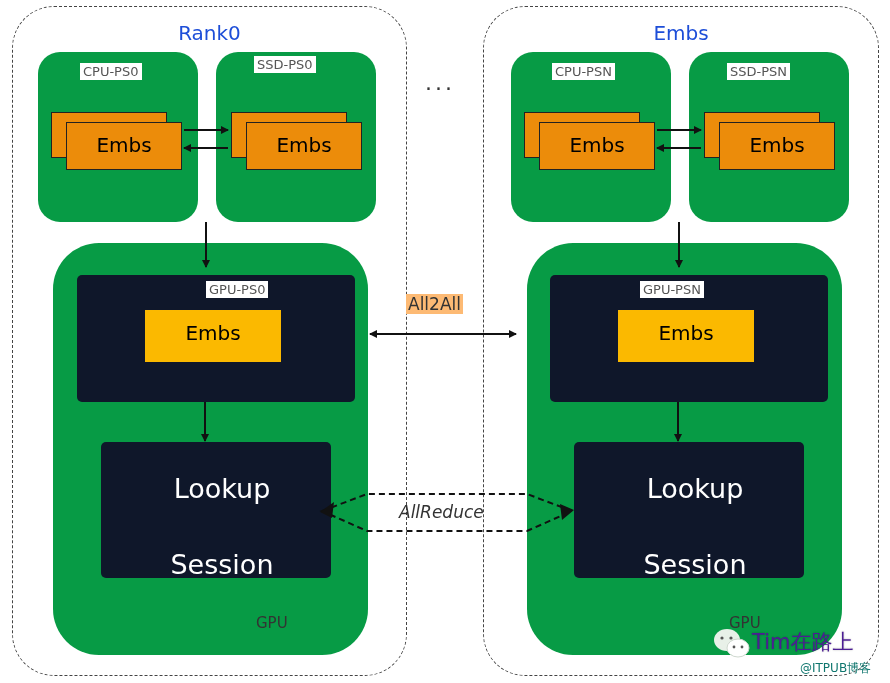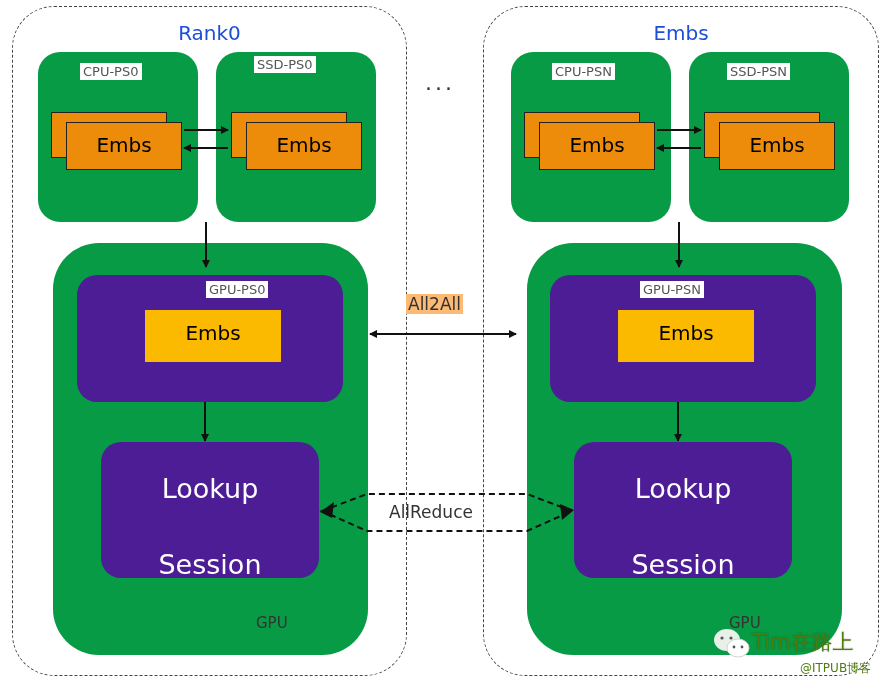--- a/index.html
+++ b/index.html
@@ -4,31 +4,31 @@
 <style>
   html, body { margin:0; padding:0; background:#ffffff; }
   body { width:890px; height:683px; position:relative; overflow:hidden;
          font-family:"DejaVu Sans", sans-serif; }
   .abs { position:absolute; }
   .rank { border:1.5px dashed #444; border-radius:42px; box-sizing:border-box; }
   .rank-title { font-size:20px; color:#1d4ed8; text-align:center; width:100%; }
   .green { background:#079b45; border-radius:22px; }
   .green-big { background:#079b45; border-radius:46px; }
   .tag { background:#fff; color:#555; font-size:13px; padding:0 3px; line-height:17px; white-space:nowrap; }
-  .orange { background:#4c1d95; border-radius:20px; }
+  .orange { background:#0f172a; border-radius:5px;padding-left:12px; }
   .emb-card { background:#ec8c0a; border:1.2px solid #222; box-sizing:border-box; }
   .emb-label { color:#000000; font-size:20px; text-align:center; }
   .yellow { background:#fbb900; }
   .lookup-text { color:#fff; font-size:27px; text-align:center; line-height:40px;margin-top:36px; }
   .gpu-label { color:#333; font-size:15px; }
   .dots { font-size:22px; color:#333; letter-spacing:3px; }
   .edge-label { font-size:17px; color:#333; background:#fdba74; padding:0 2px; }
   svg.overlay { position:absolute; left:0; top:0; pointer-events:none; }
-  .wm-name { color:#4d7c0f; font-size:21px; text-shadow:0 0 2px rgba(0,0,0,0.3); }
-  .wm-site { color:#4d7c0f; font-size:12px; }
+  .wm-name { color:#4c1d95; font-size:21px; text-shadow:0 0 2px rgba(0,0,0,0.3); }
+  .wm-site { color:#0f766e; font-size:12px; }
 </style>
 </head>
 <body>
 
 <div class="abs rank" style="left:12px;top:6px;width:395px;height:670px;">
   <div class="abs rank-title" style="top:14px;">Rank0</div>
 </div>
 
 <div class="abs rank" style="left:483px;top:6px;width:396px;height:670px;">
   <div class="abs rank-title" style="top:14px;">Embs</div>
@@ -109,21 +109,21 @@
 
   <line x1="378" y1="334" x2="516" y2="334" stroke="#111" stroke-width="2" marker-end="url(#ah)"></line>
   <line x1="516" y1="334" x2="370" y2="334" stroke="#111" stroke-width="2" marker-end="url(#ah)"></line>
 
   <path d="M322,511 L367,494 L527,494 L572,511 L527,531 L367,531 Z" fill="none" stroke="#111" stroke-width="2" stroke-dasharray="6,4"></path>
   <path d="M320,512 L334,502 L332,518 z" fill="#111"></path>
   <path d="M574,510 L560,504 L562,520 z" fill="#111"></path>
 </svg>
 
 <div class="abs edge-label" style="left:406px;top:294px;">All2All</div>
-<div class="abs edge-label" style="left:387px;top:502px;background:transparent;">AllReduce</div>
+<div class="abs edge-label" style="left:397px;top:502px;background:transparent;font-style:italic;">AllReduce</div>
 
 <svg class="abs" width="40" height="34" style="left:712px;top:626px;">
   <ellipse cx="15" cy="14" rx="13" ry="11" fill="#e8f0e8"></ellipse>
   <ellipse cx="26" cy="22" rx="11" ry="9" fill="#ffffff" stroke="#cfd8cf"></ellipse>
   <circle cx="10" cy="12" r="1.6" fill="#555"></circle>
     <circle cx="19" cy="12" r="1.6" fill="#555"></circle>
   <circle cx="22" cy="21" r="1.4" fill="#555"></circle>
     <circle cx="30" cy="21" r="1.4" fill="#555"></circle>
 </svg>
 <div class="abs wm-name" style="left:752px;top:628px;">Tim在路上</div>

